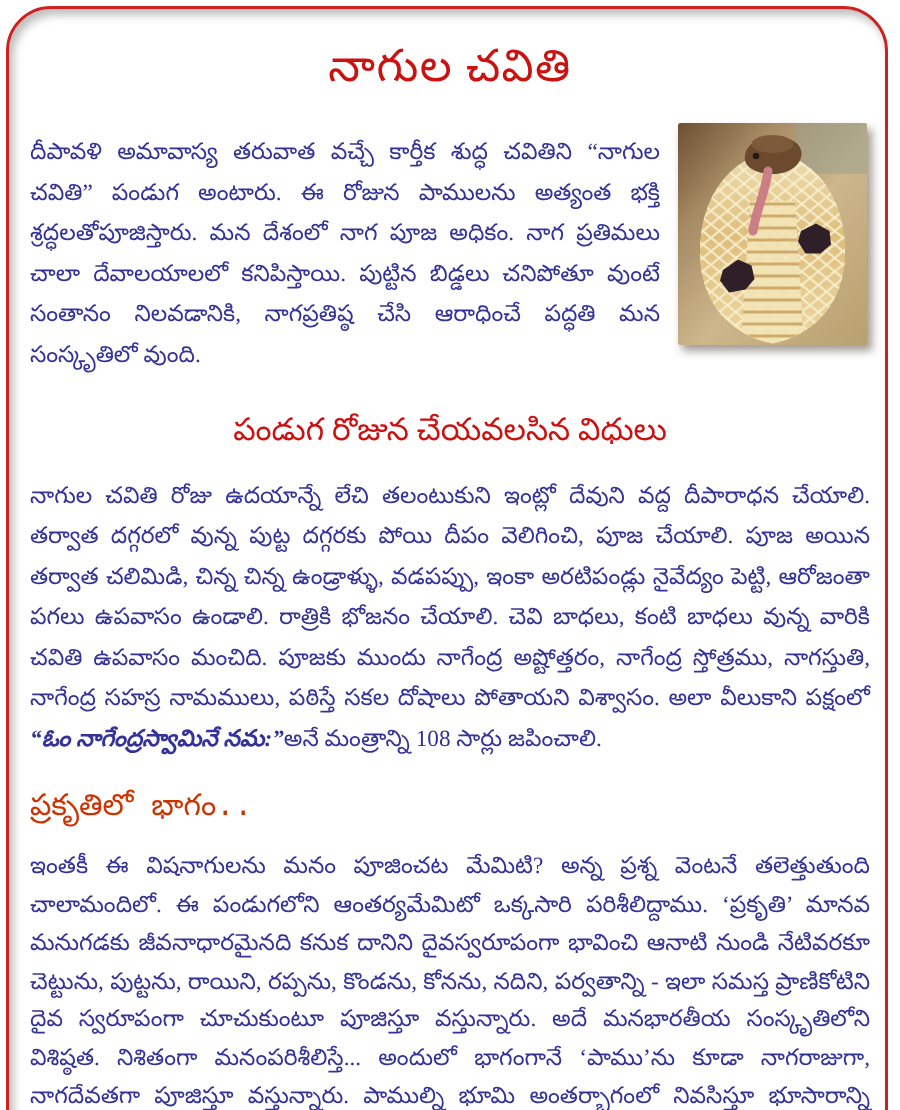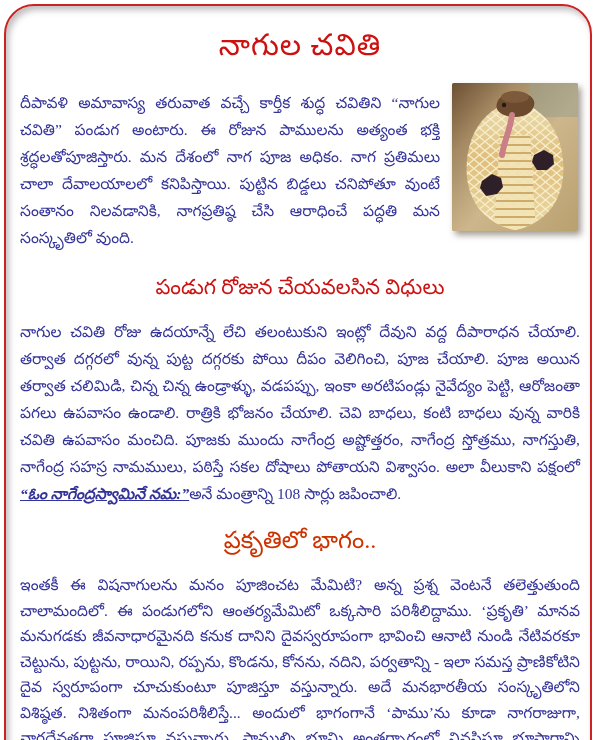--- a/index.html
+++ b/index.html
@@ -53,28 +53,29 @@
   .intro { margin-top: 20px; }
   .section-heading {
     clear: both;
     color: #cc1111;
     font-size: 21px;
     font-weight: normal;
     text-align: center;
     margin: 24px 0 0 0;
   }
   .rituals-body { margin-top: 14px; }
-  .mantra { font-weight: bold; font-style: italic; text-decoration: underline; }
+  .mantra { font-weight: bold; font-style: italic; }
   .nature-heading {
     clear: both;
     color: #cc3300;
-    font-size: 24px;
+    font-size: 20px;
     font-weight: normal;
-    text-align: center;
+    text-align: left;
     margin: 20px 0 0 0;
+    font-family: Liberation Mono, monospace;
   }
   .nature-body {
     margin-top: 12px;
     line-height: 25.5px;
   }
 </style>
 </head>
 <body>
 
 <div class="border-frame"></div>

